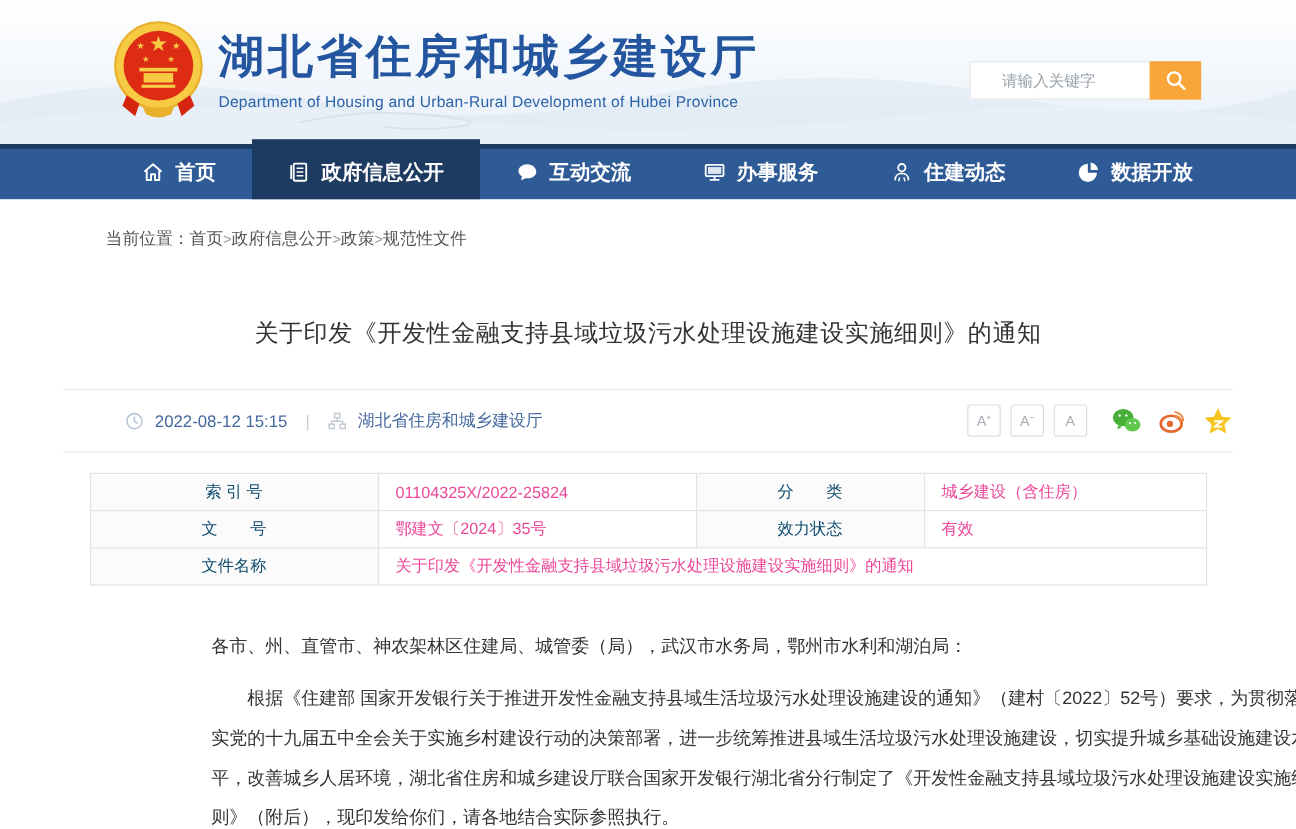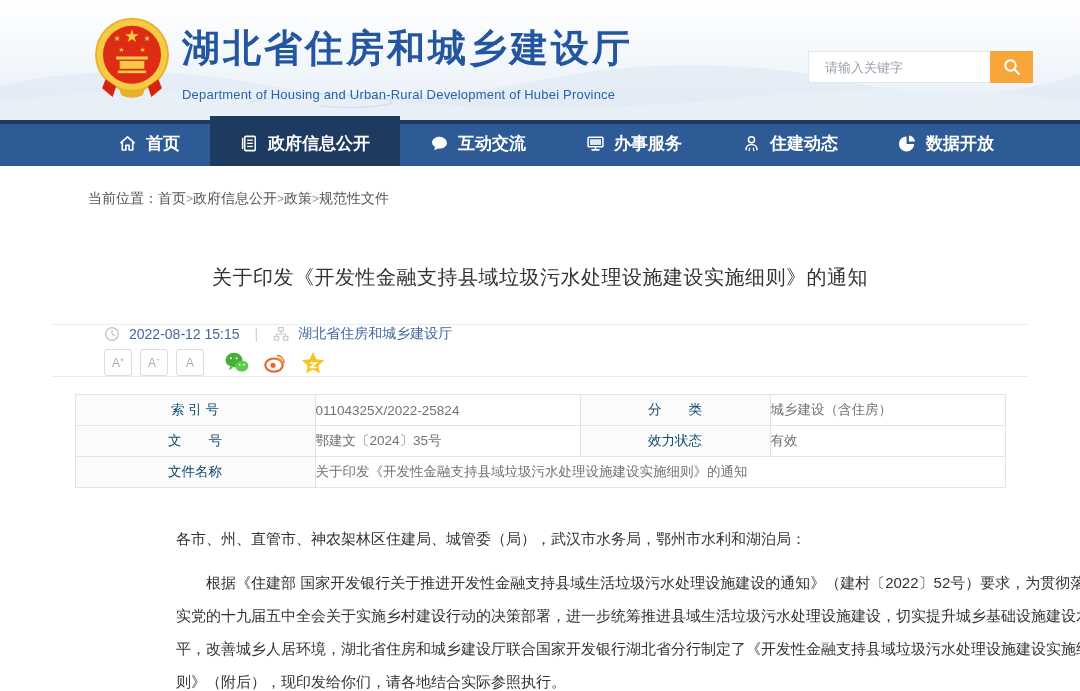--- a/index.html
+++ b/index.html
@@ -7,24 +7,24 @@
     font-family:"Liberation Sans","DejaVu Sans",sans-serif; }
 
   
   .header { position:relative; height:120px;
     background:linear-gradient(180deg,#ffffff 0%,#f4f8fc 45%,#e7eff8 100%); overflow:hidden; }
   .header .mountains { position:absolute; bottom:0; left:0; width:100%; height:80px; }
   .logo { position:absolute; left:88px; top:14px; width:88px; height:92px; }
   .site-ident { position:absolute; left:182px; top:26px; }
   .site-title { font-family:"Liberation Serif","DejaVu Serif",serif; font-weight:bold;
     font-size:38px; color:#2456a0; letter-spacing:3px; line-height:44px; }
-  .site-subtitle { margin-top:17px; font-size:13px; color:#2b62a8; letter-spacing:.2px; }
+  .site-subtitle { margin-top:7px; font-size:13px; color:#2b62a8; letter-spacing:.2px; }
   .search-box { position:absolute; left:808px; top:51px; display:flex; height:32px; }
-  .search-input { width:182px; height:32px; border:1px solid #e3e7ec; border-right:none;
-    padding:0 16px; font-size:13px; color:#7f1d1d; outline:none; background:#fff; }
+  .search-input { width:150px; height:32px; border:1px solid #e3e7ec; border-right:none;
+    padding:0 26px; font-size:13px; color:#7f1d1d; outline:none; background:#fff; }
   .search-input::placeholder { color:#9aa3ad; }
   .search-btn { width:43px; height:32px; background:#f8a539; border:none; cursor:pointer;
     display:flex; align-items:center; justify-content:center; }
   .cloud-swirl { position:absolute; left:240px; top:88px; width:190px; height:22px; opacity:.55; }
 
   
   .nav { position:relative; height:46px; background:#2e5b95; }
   .nav::before { content:""; position:absolute; top:0; left:0; width:100%; height:4px;
     background:#1d3a60; }
   .nav-inner { position:relative; height:100%; margin:0 88px; display:flex;
@@ -38,36 +38,36 @@
   .breadcrumb { margin:24px 0 0 88px; font-size:14px; color:#555; display:flex;
     align-items:center; }
   .crumb { color:#555; cursor:pointer; }
   .crumb-sep { color:#999; font-size:12px; }
 
   
   .container { width:976px; margin:0 auto; }
   .article-title { margin-top:56px; text-align:center; font-size:20px; font-weight:normal;
     color:#333; letter-spacing:.5px; }
   .meta-bar { margin-top:33px; height:53px; border-top:1px solid #ececec;
-    border-bottom:1px solid #ececec; display:flex; align-items:flex-start;
-    justify-content:space-between; padding-left:52px;flex-direction:column; }
+    border-bottom:1px solid #ececec; display:flex; align-items:center;
+    justify-content:space-between; padding-left:52px; }
   .meta-left { display:flex; align-items:center; font-size:14px; color:#44699e; gap:9px; }
   .meta-sep { color:#c9cfd8; margin:0 6px; }
   .meta-source { color:#44699e; cursor:pointer; }
   .meta-right { display:flex; align-items:center; }
   .font-btn { width:28px; height:27px; border:1px solid #ddd; border-radius:3px;
     background:#fff; color:#a9adb3; font-size:12px; margin-right:8px; cursor:pointer;
     display:flex; align-items:center; justify-content:center; }
   .share-icon { width:26px; height:26px; margin-left:12px; cursor:pointer; }
 
   
   .doc-table { width:930px; margin:17px auto 0; border-collapse:collapse; table-layout:fixed; }
   .doc-table td { border:1px solid #e3e3e3; height:31px; font-size:13.5px; }
   .doc-table td.lbl { background:#fbfbfb; color:#0c4a6e; text-align:center; }
-  .doc-table td.val { background:#fff; color:#737373; }
+  .doc-table td.val { background:#fff; color:#ec4899; padding-left:14px; }
   .w1 { width:240px; } .w2 { width:265px; } .w3 { width:190px; } .w4 { width:235px;margin-top:28px; }
 
   
   .body-text { width:915px; margin:34px auto 0 124px; font-size:15px; color:#333;
     line-height:33px; }
   .body-text p.indent { text-indent:2em; margin-top:11px; }
 </style>
 </head>
 <body>
 

